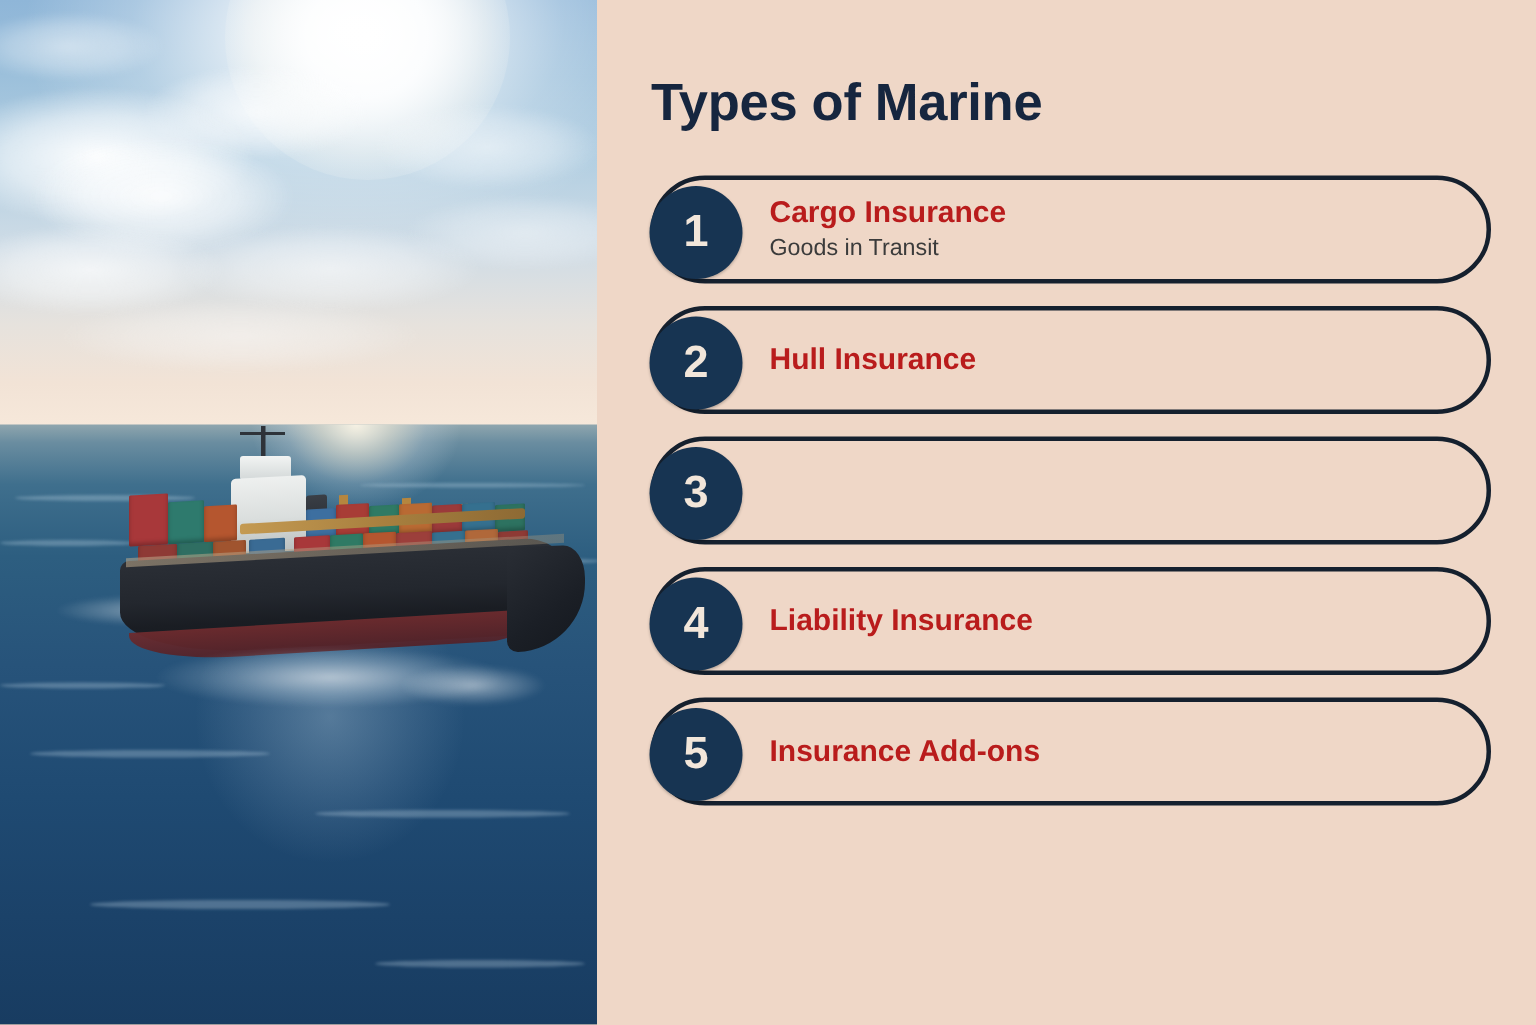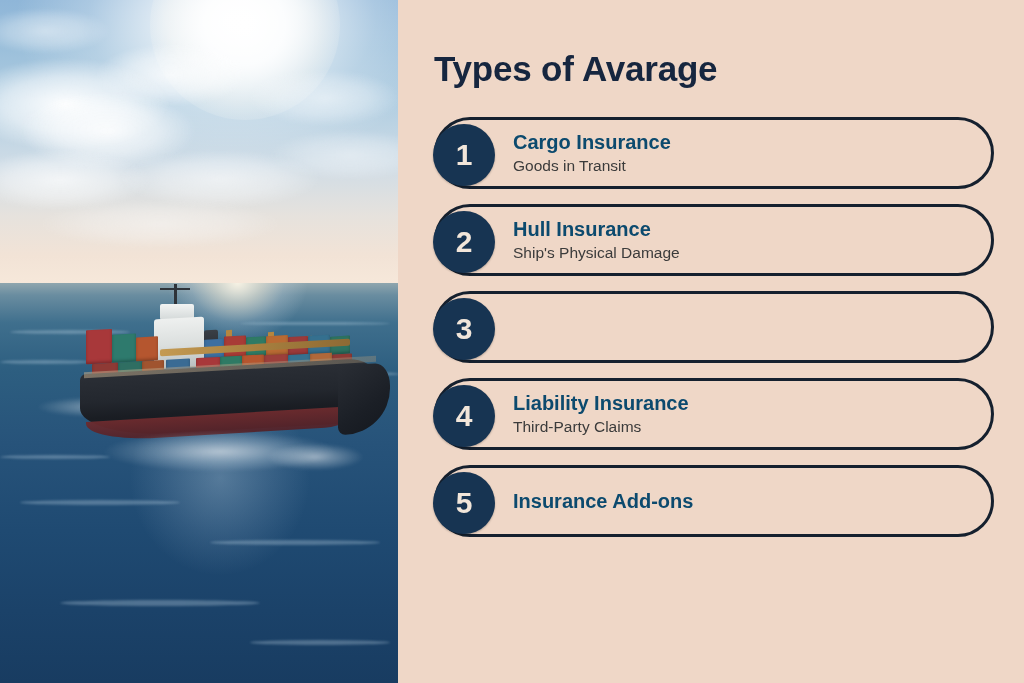--- a/index.html
+++ b/index.html
@@ -206,21 +206,21 @@
     color:#f2e6da;
     font-size:30px;
     font-weight:bold;
     line-height:1;
     box-shadow:0 1px 2px rgba(0,0,0,0.25);
   }
   .row-text { display:flex; flex-direction:column; justify-content:center; }
   .row-title {
     font-size:20px;
     font-weight:bold;
-    color:#0c4a6e;
+    color:#b91c1c;
     line-height:1.25;
   }
   .row-sub {
     font-size:15.5px;
     color:#3b3b3b;
     line-height:1.3;
     margin-top:1px;
   }
 </style>
 </head>
@@ -300,58 +300,56 @@
       <div class="deck-line"></div>
     </div>
 
     <div class="wake"></div>
     <div class="wake3"></div>
   </div>
 
   <div class="content-panel">
 
     <h1 class="heading">
-      <span>Types of Avarage</span><br>
+      <span>Types of Marine</span><br>
     </h1>
 
     <div class="list">
 
       <div class="row">
         <div class="badge">
           <span>1</span>
         </div>
         <div class="row-text">
           <span class="row-title">Cargo Insurance</span>
           <span class="row-sub">Goods in Transit</span>
         </div>
       </div>
 
       <div class="row">
         <div class="badge">
           <span>2</span>
         </div>
         <div class="row-text">
           <span class="row-title">Hull Insurance</span>
-          <span class="row-sub">Ship's Physical Damage</span>
         </div>
       </div>
 
       <div class="row">
         <div class="badge">
           <span>3</span>
         </div>
       </div>
 
       <div class="row">
         <div class="badge">
           <span>4</span>
         </div>
         <div class="row-text">
           <span class="row-title">Liability Insurance</span>
-          <span class="row-sub">Third-Party Claims</span>
         </div>
       </div>
 
       <div class="row">
         <div class="badge">
           <span>5</span>
         </div>
         <div class="row-text">
           <span class="row-title">Insurance Add-ons</span>
         </div>

